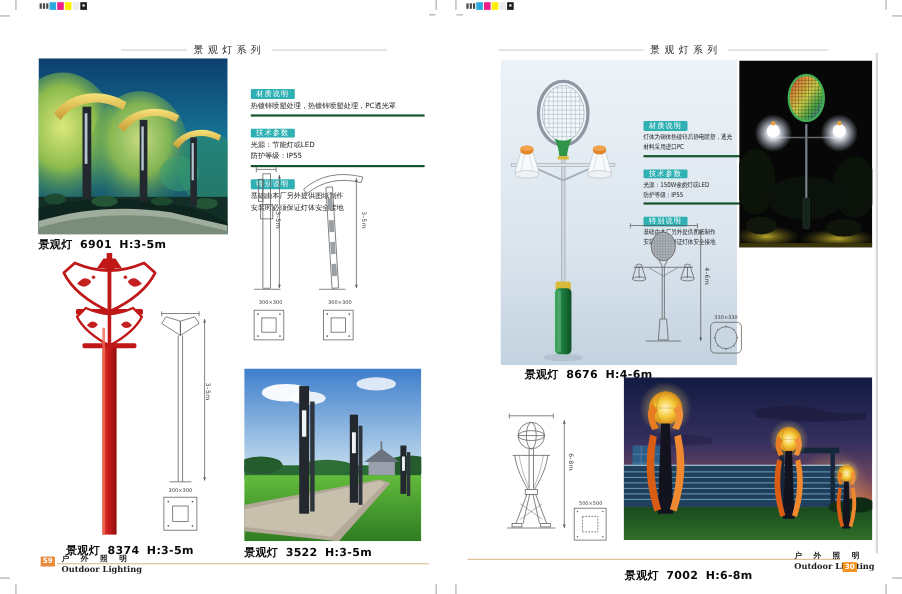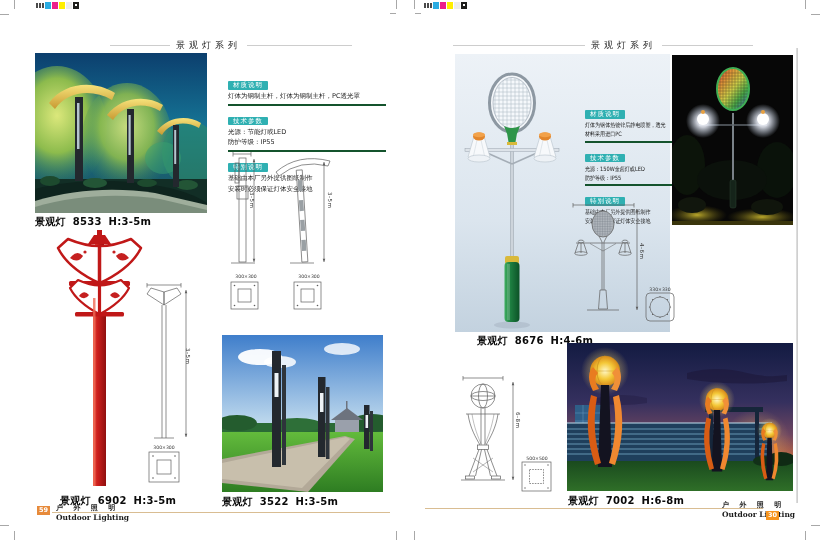--- a/index.html
+++ b/index.html
@@ -121,26 +121,26 @@
         <rect x="92" y="56" width="7" height="74" fill="#23282e"></rect>
         <rect x="93.5" y="62" width="2.2" height="40" fill="#cfe0ea" opacity="0.85"></rect>
       </g>
       <g>
         <path d="M122,78 C132,64 152,61 166,70 L164,75 C150,67 134,70 127,82 Z" fill="url(#sail1)"></path>
         <rect x="138" y="72" width="6" height="62" fill="#23282e"></rect>
         <rect x="139.2" y="77" width="2" height="34" fill="#cfe0ea" opacity="0.85"></rect>
       </g>
     </svg>
   </div>
-  <div class="abs caption" style="left:35px;top:215px">景观灯 8533 H:3-5m</div>
+  <div class="abs caption" style="left:35px;top:215px">景观灯 6901 H:3-5m</div>
 
   <div class="spec-block" style="left:228px;top:72px;width:158px">
     <div class="spec-sec">
       <span class="badge">材质说明</span>
-      <div class="spec-line">灯体为钢制主杆，灯体为钢制主杆，PC透光罩</div>
+      <div class="spec-line">热镀锌喷塑处理，热镀锌喷塑处理，PC透光罩</div>
     </div>
     <div class="spec-sec">
       <span class="badge">技术参数</span>
       <div class="spec-line">光源：节能灯或LED</div>
       <div class="spec-line">防护等级：IP55</div>
     </div>
     <div class="spec-sec" style="border-bottom:none">
       <span class="badge">特别说明</span>
       <div class="spec-line">基础由本厂另外提供图纸制作</div>
       <div class="spec-line">安装时必须保证灯体安全接地</div>
@@ -253,21 +253,21 @@
           <path d="M48,157 l-1.3,-3.2 h2.6 Z"></path>
         <circle cx="15" cy="176" r="0.8"></circle>
           <circle cx="37" cy="176" r="0.8"></circle>
           <circle cx="15" cy="198" r="0.8"></circle>
           <circle cx="37" cy="198" r="0.8"></circle>
       </g>
     </svg>
   </div>
   <span class="vdim-label" style="left:185px;top:348px">3-5m</span>
   <span class="base-label" style="left:149px;top:444px;width:30px">300×300</span>
-  <div class="abs caption" style="left:60px;top:494px">景观灯 6902 H:3-5m</div>
+  <div class="abs caption" style="left:60px;top:494px">景观灯 8374 H:3-5m</div>
 
   <div class="abs" style="left:222px;top:335px;width:161px;height:157px">
     <svg width="161" height="157" viewBox="0 0 161 157">
       <defs>
         <linearGradient id="sky3" x1="0" y1="0" x2="0" y2="1">
           <stop offset="0" stop-color="#3f7ecb"></stop>
             <stop offset="1" stop-color="#cfe5f2"></stop>
         </linearGradient>
         <linearGradient id="gr3" x1="0" y1="0" x2="0" y2="1">
           <stop offset="0" stop-color="#63bb3c"></stop>
@@ -593,20 +593,20 @@
         <rect x="188" y="69" width="4" height="49" fill="#16263a"></rect>
       </g>
       <rect y="118" width="226" height="30" fill="url(#gr72)"></rect>
       <ellipse cx="214" cy="116" rx="14" ry="7" fill="#0f2a14"></ellipse>
       <ellipse cx="196" cy="118" rx="10" ry="5" fill="#123018"></ellipse>
       <use href="#torch72" transform="translate(14,6)"></use>
       <use href="#torch72" transform="translate(132,40) scale(0.75)"></use>
       <use href="#torch72" transform="translate(190,76) scale(0.52)"></use>
     </svg>
   </div>
-  <div class="abs caption" style="left:568px;top:494px">景观灯 7002 H:6-8m</div>
+  <div class="abs caption" style="left:568px;top:516px">景观灯 7002 H:6-8m</div>
 
   <div class="abs footer-line" style="left:425px;top:508px;width:338px"></div>
   <div class="footer-cn" style="left:722px;top:500px">户 外 照 明</div>
   <div class="footer-en" style="left:722px;top:510px">Outdoor Lighting</div>
   <div class="pageno" style="left:766px;top:511px;background:#f6941e">30</div>
 
 </div>
 
 </body></html>

